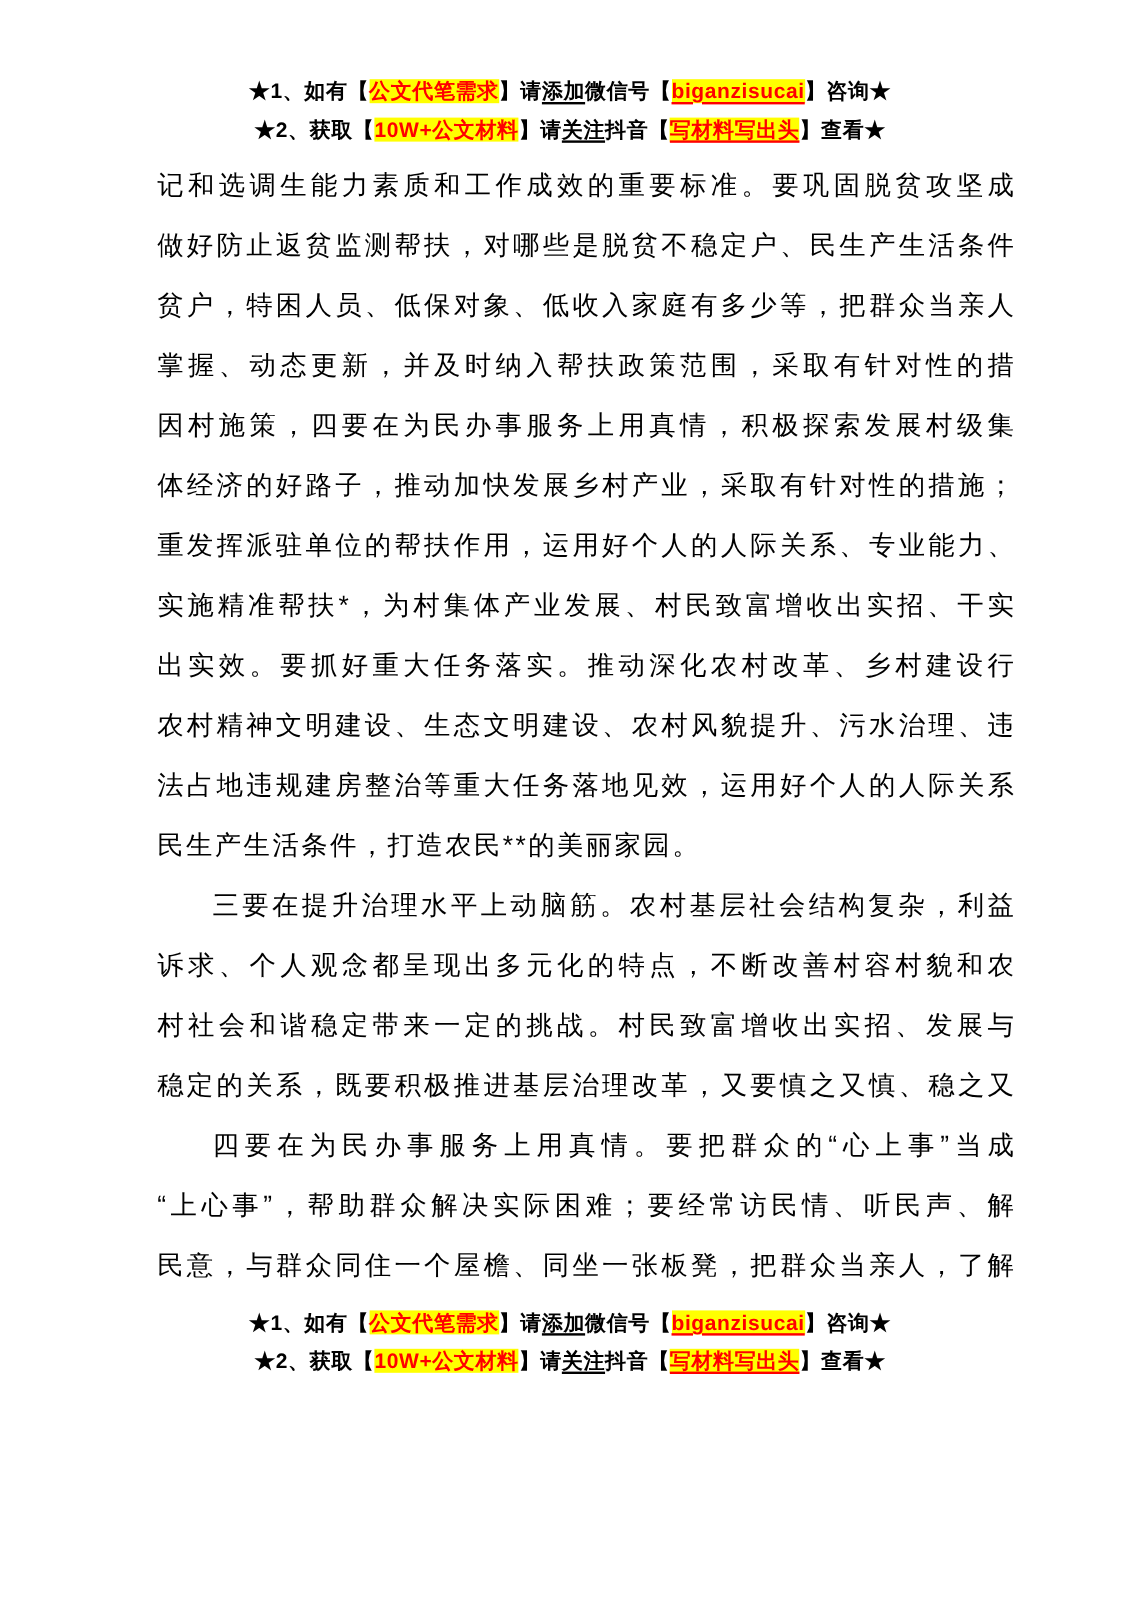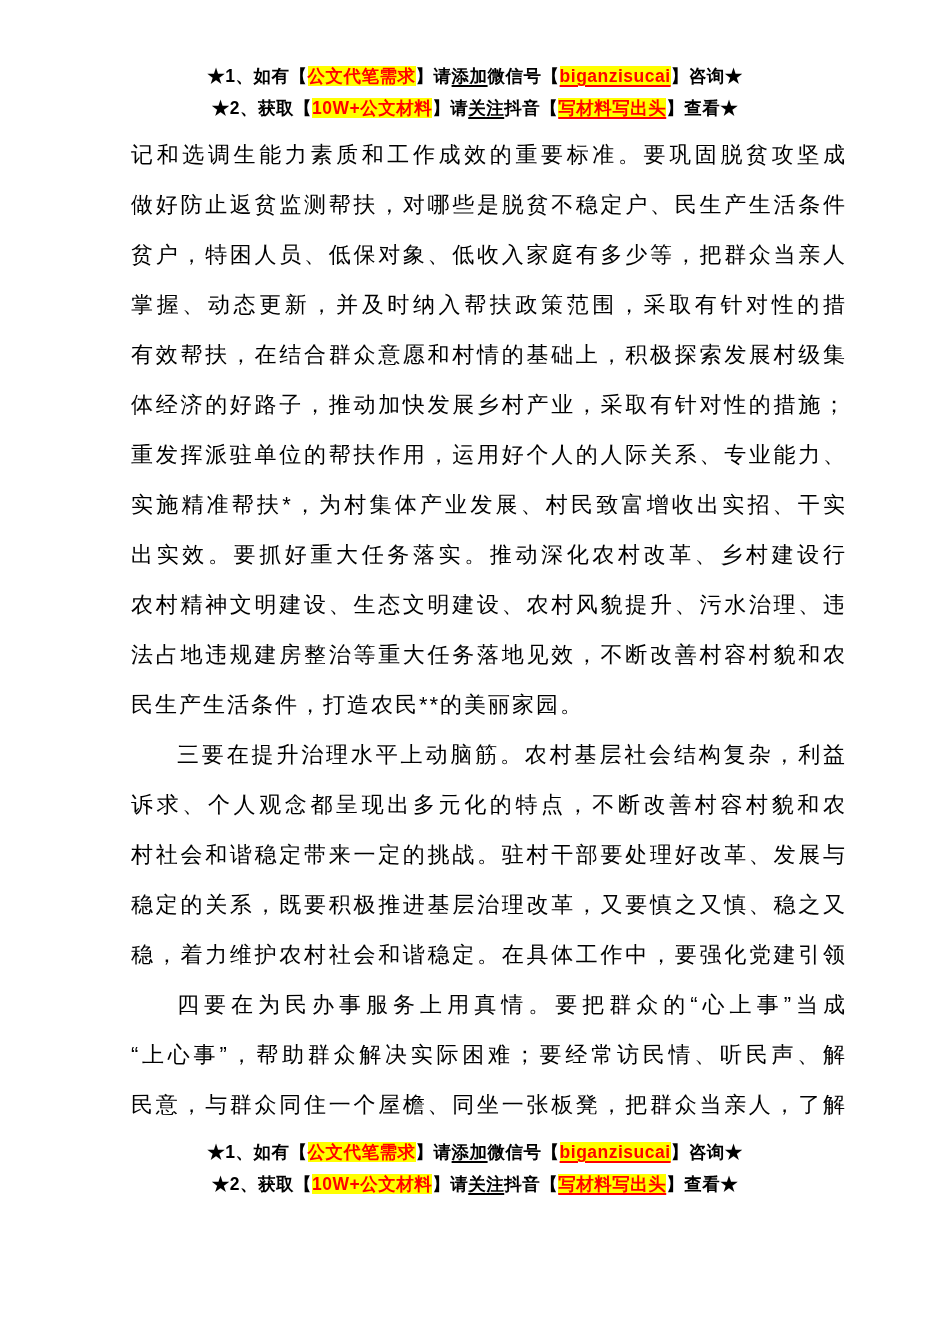--- a/index.html
+++ b/index.html
@@ -70,33 +70,32 @@
   <div class="promo promo-top">
       <div><span class="seg plain">★1、如有【</span><span class="seg hl">公文代笔需求</span><span class="seg plain">】请</span><span class="seg u">添加</span><span class="seg plain">微信号【</span><span class="seg hl u">biganzisucai</span><span class="seg plain">】咨询★</span></div>
       <div><span class="seg plain">★2、获取【</span><span class="seg hl">10W+公文材料</span><span class="seg plain">】请</span><span class="seg u">关注</span><span class="seg plain">抖音【</span><span class="seg hl u">写材料写出头</span><span class="seg plain">】查看★</span></div>
     </div>
 
   <div class="doc">
       <div class="line">记和选调生能力素质和工作成效的重要标准。要巩固脱贫攻坚成果。</div>
       <div class="line">做好防止返贫监测帮扶，对哪些是脱贫不稳定户、民生产生活条件</div>
       <div class="line">贫户，特困人员、低保对象、低收入家庭有多少等，把群众当亲人</div>
       <div class="line">掌握、动态更新，并及时纳入帮扶政策范围，采取有针对性的措施，</div>
-      <div class="line">有效帮扶，在结合群众意愿和村情的基础上，积极探索发展村级集</div>
+      <div class="line">因村施策，四要在为民办事服务上用真情，积极探索发展村级集</div>
       <div class="line">体经济的好路子，推动加快发展乡村产业，采取有针对性的措施；注</div>
       <div class="line">重发挥派驻单位的帮扶作用，运用好个人的人际关系、专业能力、</div>
       <div class="line">实施精准帮扶*，为村集体产业发展、村民致富增收出实招、干实事、</div>
       <div class="line">出实效。要抓好重大任务落实。推动深化农村改革、乡村建设行动、</div>
       <div class="line">农村精神文明建设、生态文明建设、农村风貌提升、污水治理、违</div>
-      <div class="line">法占地违规建房整治等重大任务落地见效，不断改善村容村貌和农</div>
+      <div class="line">法占地违规建房整治等重大任务落地见效，运用好个人的人际关系</div>
       <div class="line noj">民生产生活条件，打造农民**的美丽家园。</div>
       <div class="line indent">三要在提升治理水平上动脑筋。农村基层社会结构复杂，利益</div>
       <div class="line">诉求、个人观念都呈现出多元化的特点，不断改善村容村貌和农</div>
-      <div class="line">村社会和谐稳定带来一定的挑战。驻村干部要处理好改革、发展与</div>
+      <div class="line">村社会和谐稳定带来一定的挑战。村民致富增收出实招、发展与</div>
       <div class="line">稳定的关系，既要积极推进基层治理改革，又要慎之又慎、稳之又</div>
-      <div class="line">稳，着力维护农村社会和谐稳定。在具体工作中，要强化党建引领</div>
       <div class="line indent">四要在为民办事服务上用真情。要把群众的“心上事”当成</div>
       <div class="line">“上心事”，帮助群众解决实际困难；要经常访民情、听民声、解</div>
       <div class="line">民意，与群众同住一个屋檐、同坐一张板凳，把群众当亲人，了解</div>
     </div>
 
   <div class="promo promo-bottom">
       <div><span class="seg plain">★1、如有【</span><span class="seg hl">公文代笔需求</span><span class="seg plain">】请</span><span class="seg u">添加</span><span class="seg plain">微信号【</span><span class="seg hl u">biganzisucai</span><span class="seg plain">】咨询★</span></div>
       <div><span class="seg plain">★2、获取【</span><span class="seg hl">10W+公文材料</span><span class="seg plain">】请</span><span class="seg u">关注</span><span class="seg plain">抖音【</span><span class="seg hl u">写材料写出头</span><span class="seg plain">】查看★</span></div>
     </div>
 

